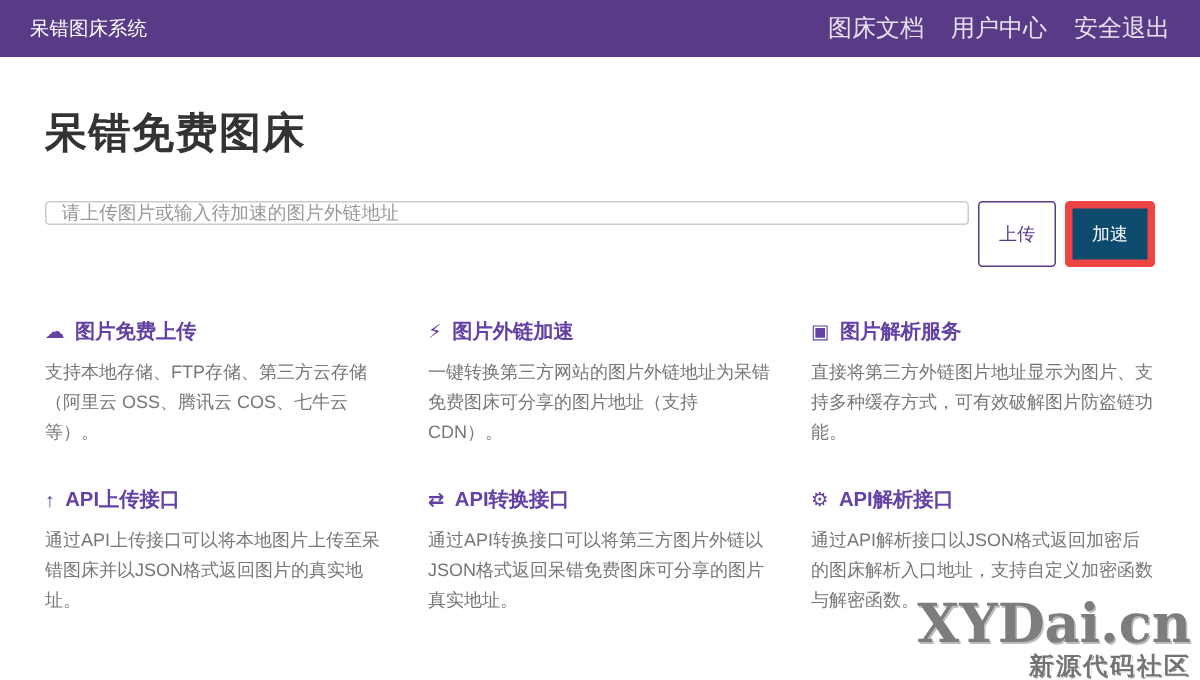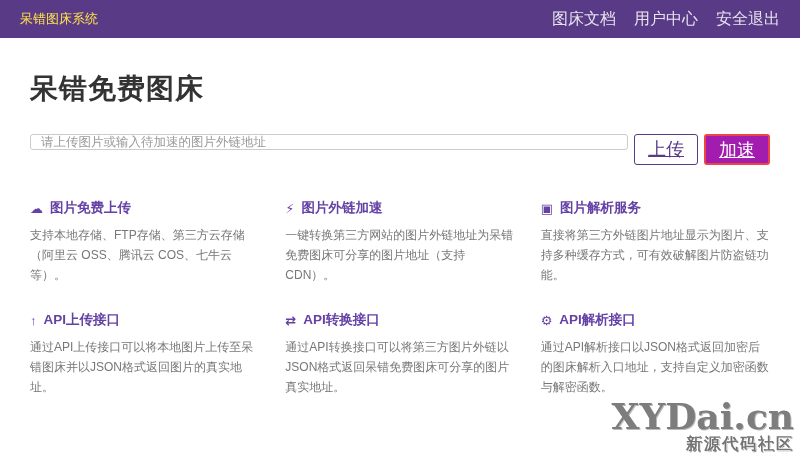--- a/index.html
+++ b/index.html
@@ -7,21 +7,21 @@
   body {
     font-family:"Liberation Sans","DejaVu Sans",sans-serif;
     background:#ffffff; color:#333; position:relative;
   }
 
   
   .navbar {
     height:38px; background:#593a87; display:flex; align-items:center;
     justify-content:space-between; padding:0 20px;
   }
-  .brand { color:#fde047; font-size:13px; cursor:pointer; }
+  .brand { color:#ffffff; font-size:13px; cursor:pointer; }
   .nav-links { display:flex; gap:18px; }
   .nav-links a {
     color:rgba(255,255,255,0.85); font-size:16px; text-decoration:none; cursor:pointer;
   }
 
   
   .container { width:740px; margin:0 auto; }
   .hero-title {
     text-align:left; font-size:28px; font-weight:bold; color:#333;
     margin-top:32px; letter-spacing:1px;
@@ -35,28 +35,28 @@
   .search-row {
     display:flex; margin-top:26px; align-items:stretch; gap:6px;
   }
   .search-input {
     flex:1; height:16px; border:1px solid #ccc; border-radius:3px;
     padding:0 10px; font-size:12.5px; color:#333; outline:none;
     font-family:"Liberation Sans","DejaVu Sans",sans-serif;
   }
   .search-input::placeholder { color:#999; }
   .btn {
-    height:31px; padding:0 13px; font-size:18px; border-radius:3px;
-    cursor:pointer; line-height:29px;text-decoration:underline;
+    height:44px; padding:0 13px; font-size:12px; border-radius:3px;
+    cursor:pointer; line-height:29px;
   }
   .btn-outline {
     background:#fff; color:#593a87; border:1px solid #593a87;
   }
   .btn-solid {
-    background:#a21caf; color:#fff; border:2px solid #ef4444;
+    background:#0c4a6e; color:#fff; border:5px solid #ef4444;
   }
 
   
   .features {
     display:grid; grid-template-columns:repeat(3,1fr);
     column-gap:26px; row-gap:26px; margin-top:34px;
   }
   .feature-head {
     display:flex; align-items:center; gap:7px;
     color:#6441a5; font-size:13.5px; font-weight:bold;

